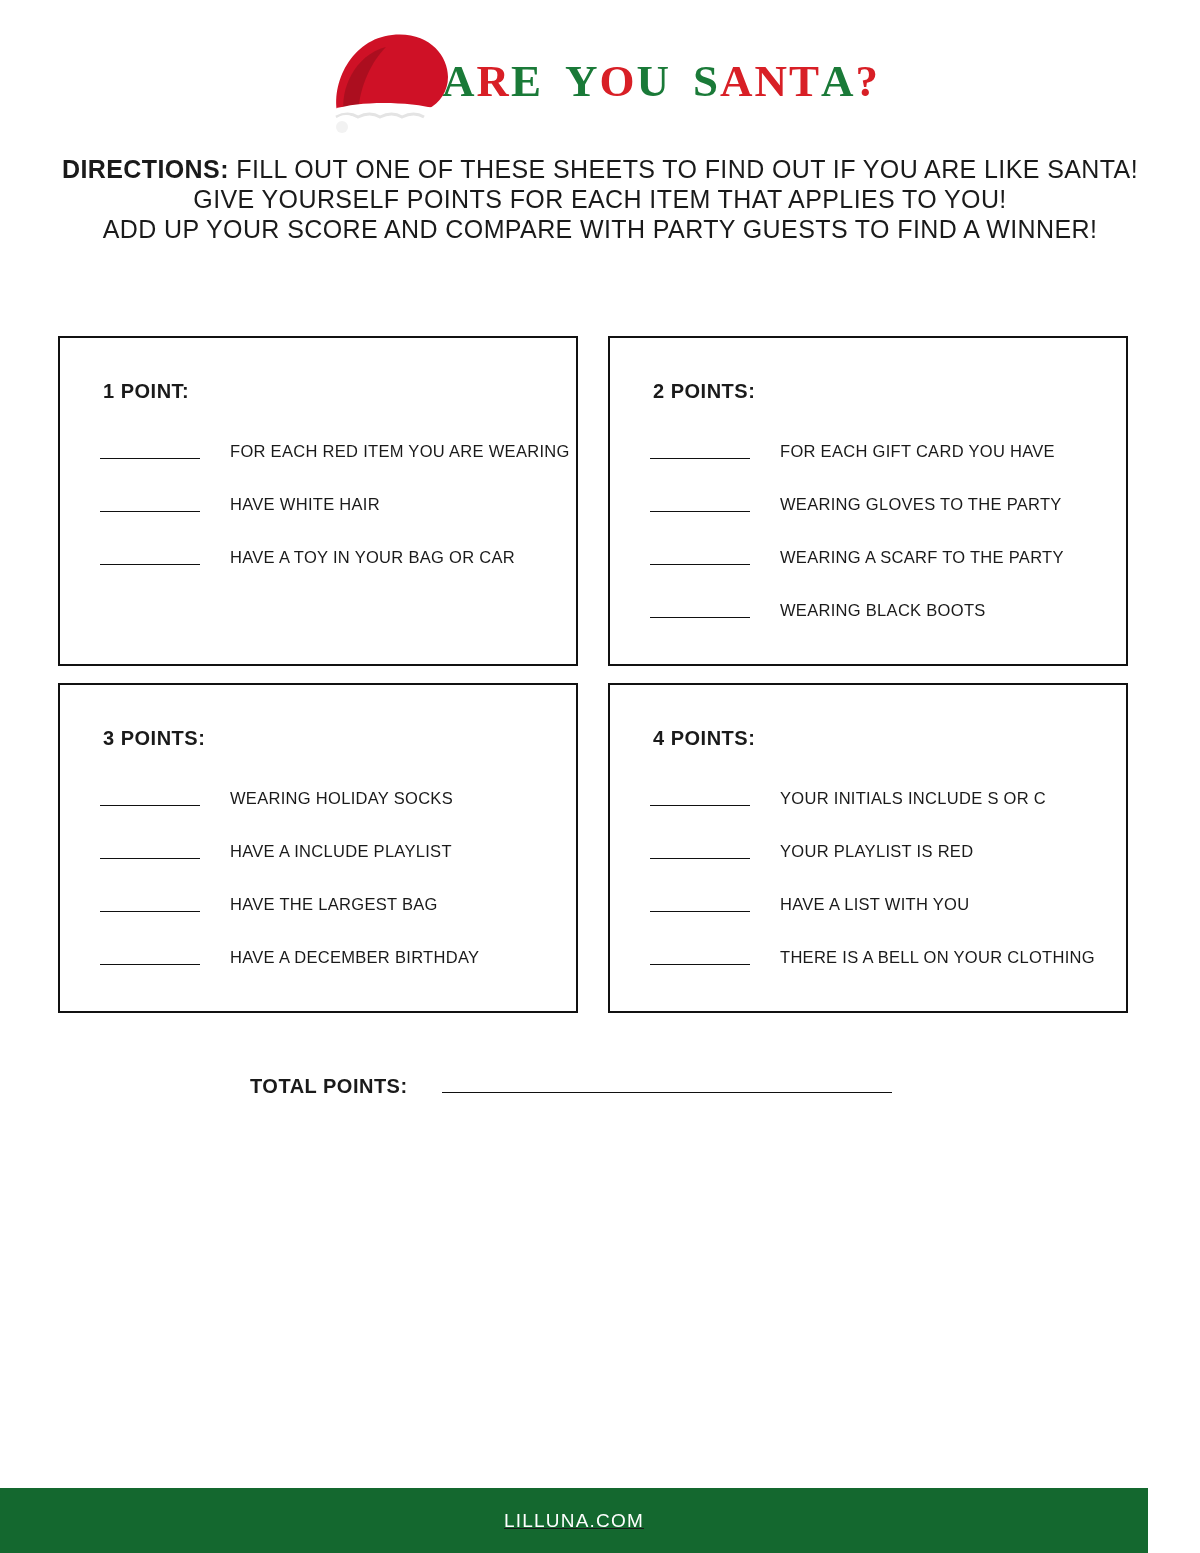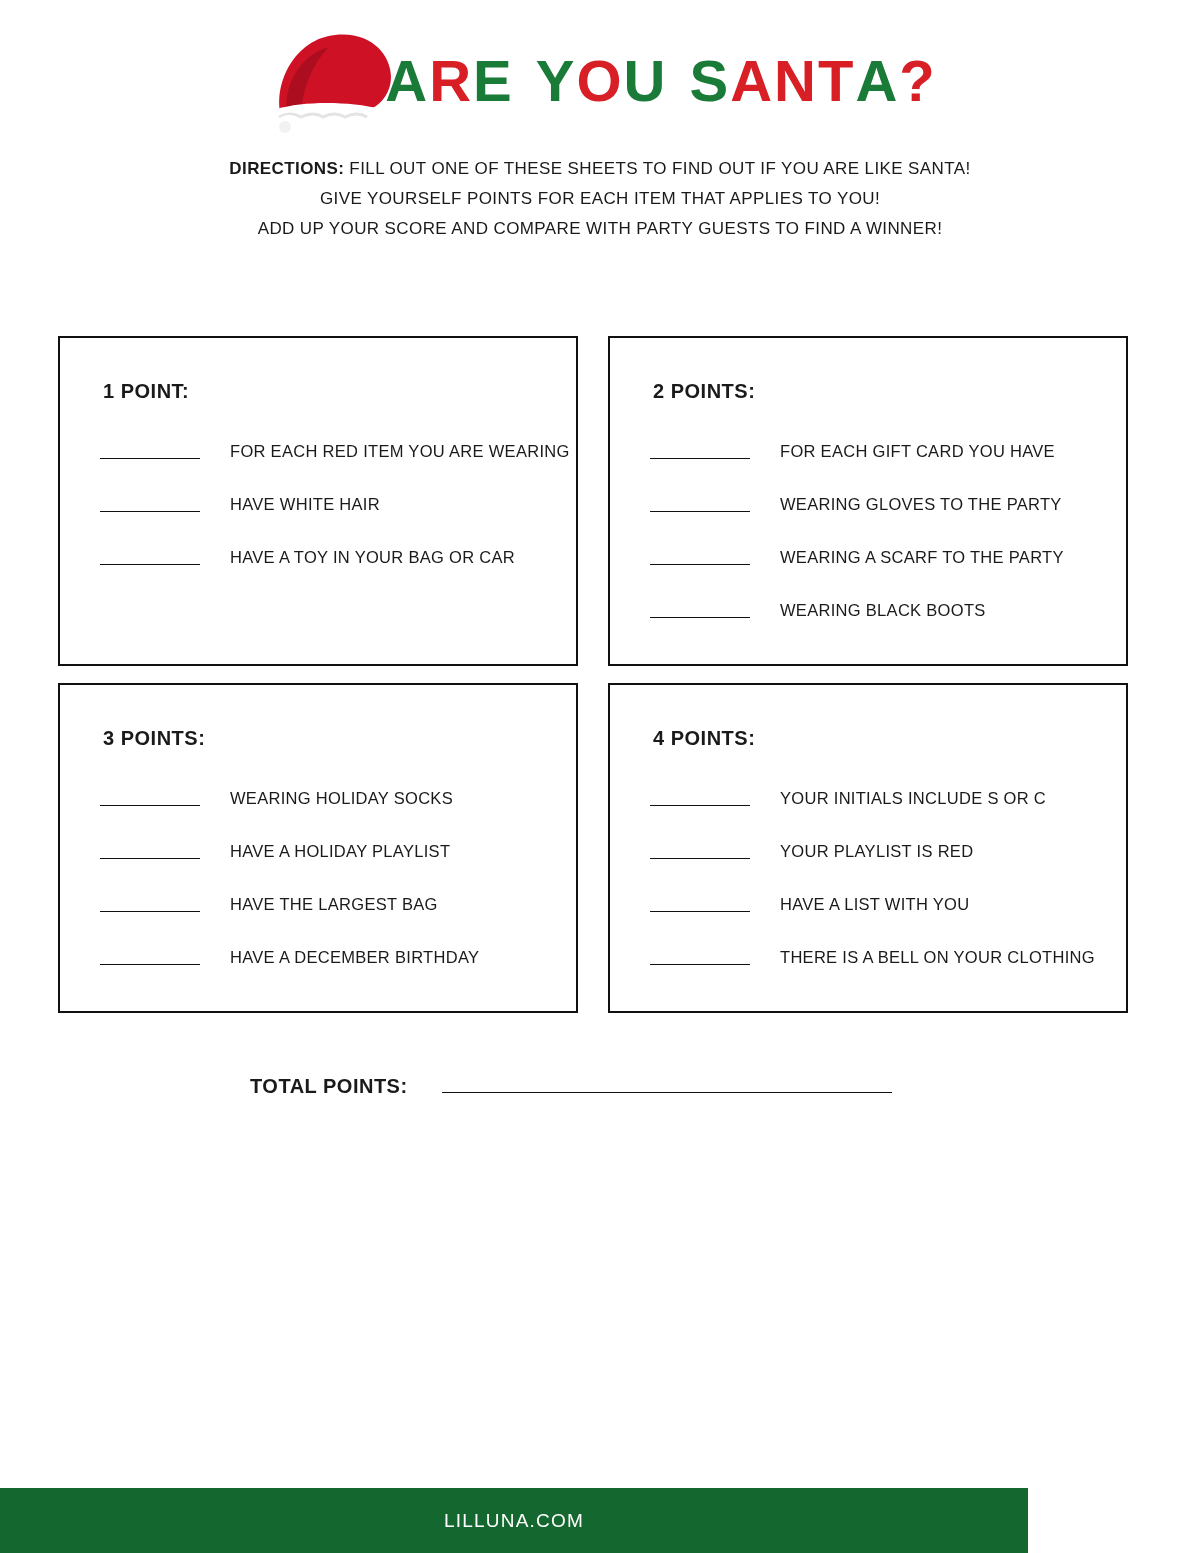--- a/index.html
+++ b/index.html
@@ -26,38 +26,38 @@
     box-sizing: border-box;
   }
   .santa-hat {
     width: 140px;
     height: 120px;
     position: relative;
     margin-right: -18px;
     flex: none;
   }
   .title {
-    font-size: 58px;
+    font-size: 45px;
     font-weight: bold;
     letter-spacing: 2px;
-    font-family: Liberation Sans, sans-serif;
+    font-family: Liberation Serif, serif;
     white-space: nowrap;
     line-height: 1;
   }
   .title .ch {
     display: inline-block;
     -webkit-text-stroke: 5px #ffffff;
     paint-order: stroke fill;
   }
   .title .sp { display: inline-block; width: 22px; }
 
   
   .directions {
     text-align: center;
-    font-size: 17px;
+    font-size: 25px;
     line-height: 30px;
     letter-spacing: 0.4px;
     margin-top: 34px;
     color: #1a1a1a;
   }
   .directions .lbl { font-weight: bold; }
 
   
   .grid {
     position: absolute;
@@ -121,26 +121,27 @@
     border-bottom: 1.8px solid #111111;
     margin-left: 34px;
     margin-bottom: 5px;
   }
 
   
   .footer {
     position: absolute;
     left: 0;
     bottom: 0;
-    width: 1028px;
+    width: 1148px;
     height: 65px;
     background: #14682f;
     display: flex;
     align-items: center;
     justify-content: center;
+    text-decoration: underline;
   }
   .footer-text {
     color: #ffffff;
     font-size: 19px;
     letter-spacing: 1.2px;
   }
 </style>
 </head>
 <body>
 
@@ -212,21 +213,21 @@
   <div class="row">
 
     <div class="box">
       <div class="box-title">3 POINTS:</div>
       <div class="item">
         <span class="blank"></span>
         <span class="item-label">WEARING HOLIDAY SOCKS</span>
       </div>
       <div class="item">
         <span class="blank"></span>
-        <span class="item-label">HAVE A HOLIDAY PLAYLIST</span>
+        <span class="item-label">HAVE A INCLUDE PLAYLIST</span>
       </div>
       <div class="item">
         <span class="blank"></span>
         <span class="item-label">HAVE THE LARGEST BAG</span>
       </div>
       <div class="item">
         <span class="blank"></span>
         <span class="item-label">HAVE A DECEMBER BIRTHDAY</span>
       </div>
     </div>

